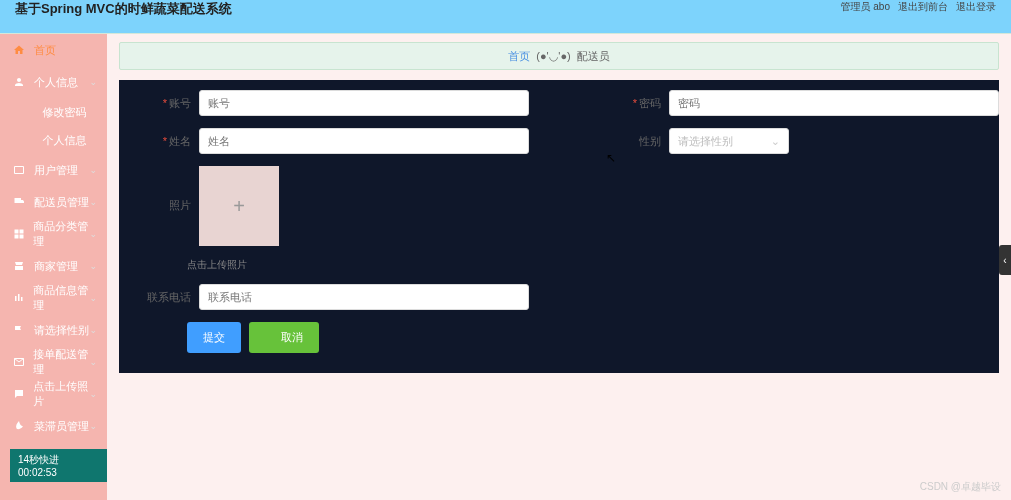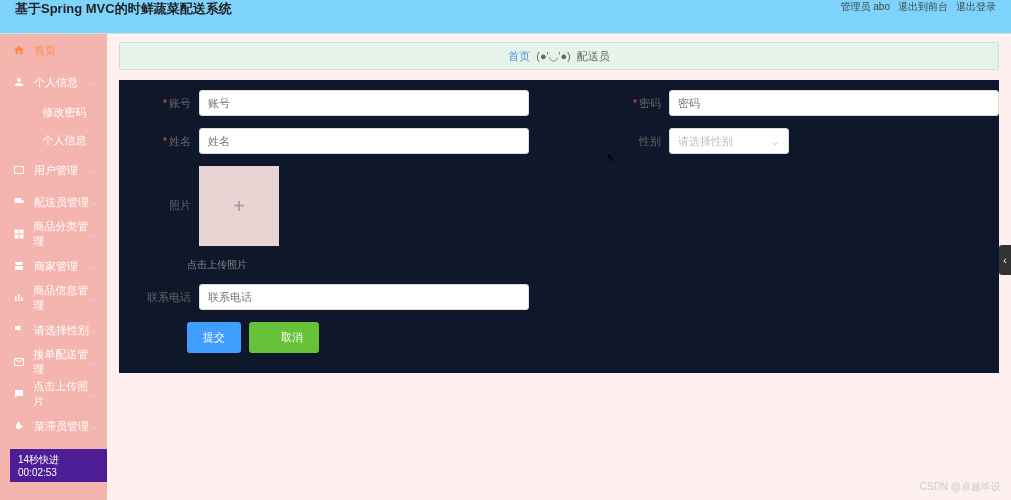--- a/index.html
+++ b/index.html
@@ -8,21 +8,21 @@
     .header-title { font-size: 13px; font-weight: bold; color: #222; flex: 1; }
     .header-right { display: flex; gap: 8px; font-size: 10px; color: #444; }
     .header-link { cursor: pointer; }
     .main { display: flex; height: calc(100% - 34px); }
     .sidebar { width: 136px; background: #f5b5af; display: flex; flex-direction: column; position: relative; }
     .menu-item { height: 32px; display: flex; align-items: center; padding: 0 12px; font-size: 11px; color: #fff; cursor: pointer; position: relative; }
     .menu-item.home { color: #ff8c42; background: #f5b5af; }
     .menu-item .icon { width: 14px; height: 14px; margin-right: 8px; display: inline-flex; align-items: center; justify-content: center; }
     .menu-item .arrow { position: absolute; right: 10px; font-size: 9px; color: #ddd; }
     .sub-item { height: 28px; display: flex; align-items: center; padding-left: 22px; font-size: 11px; color: #fff; cursor: pointer; justify-content: center; }
-    .timer-badge { position: absolute; bottom: 18px; left: 10px; background: #4c1d95; color: #fff; font-size: 10px; padding: 4px 8px; }
+    .timer-badge { position: absolute; bottom: 18px; left: 10px; background: #0f766e; color: #fff; font-size: 10px; padding: 4px 8px; }
     .content { flex: 1; background: #fdf0ef; padding: 8px 12px 0 12px; display: flex; flex-direction: column; }
     .breadcrumb { height: 28px; background: #e6f3eb; border: 1px solid #c8e4d0; border-radius: 2px; display: flex; align-items: center; justify-content: center; font-size: 11px; color: #666; margin-bottom: 10px; }
     .breadcrumb .home-link { color: #4a90e2; cursor: pointer; }
     .form-panel { background: #0f172a; padding: 10px 0 20px 0; }
     .form-row { display: flex; margin-bottom: 12px; }
     .form-group { display: flex; align-items: center; }
     .form-group.left { flex: 0 0 420px; margin-left: 20px; }
     .form-group.right { margin-left: 50px; }
     .form-label { width: 60px; text-align: right; font-size: 11px; color: #666; padding-right: 8px; }
     .form-label .req { color: #e74c3c; margin-right: 2px; }

